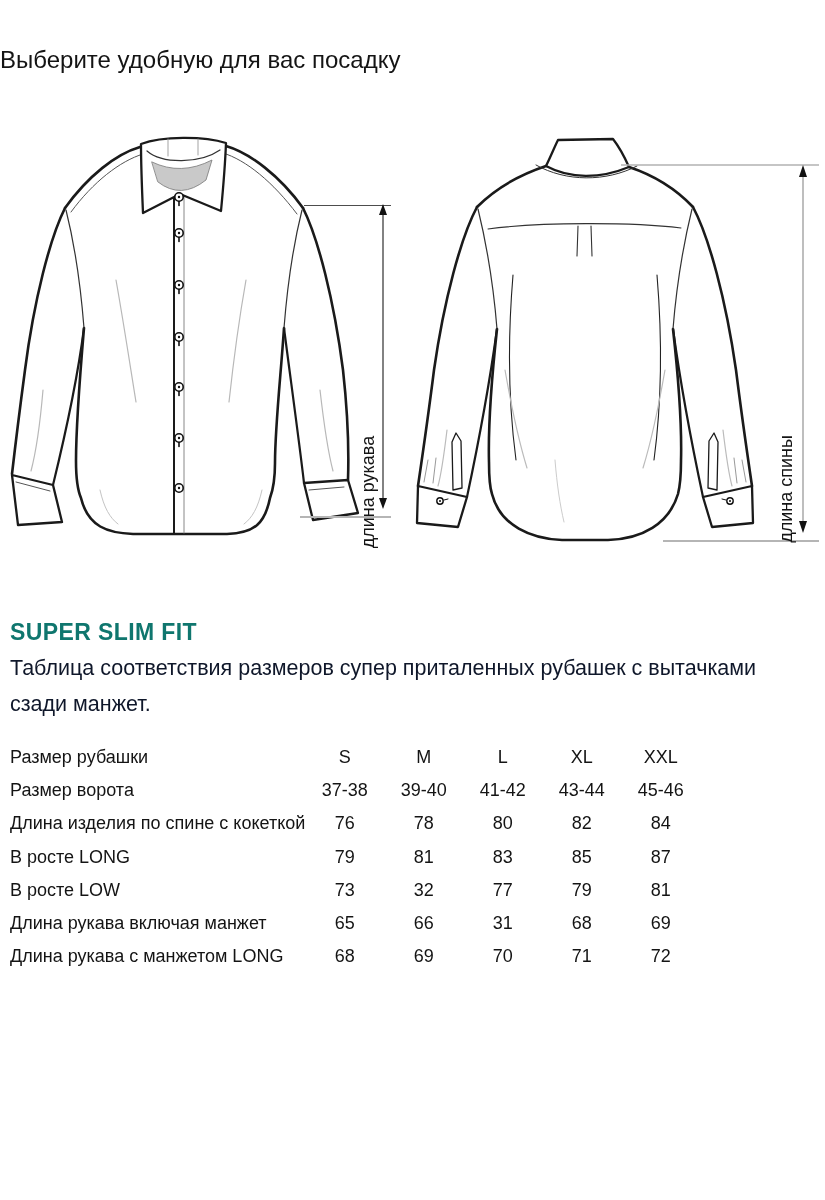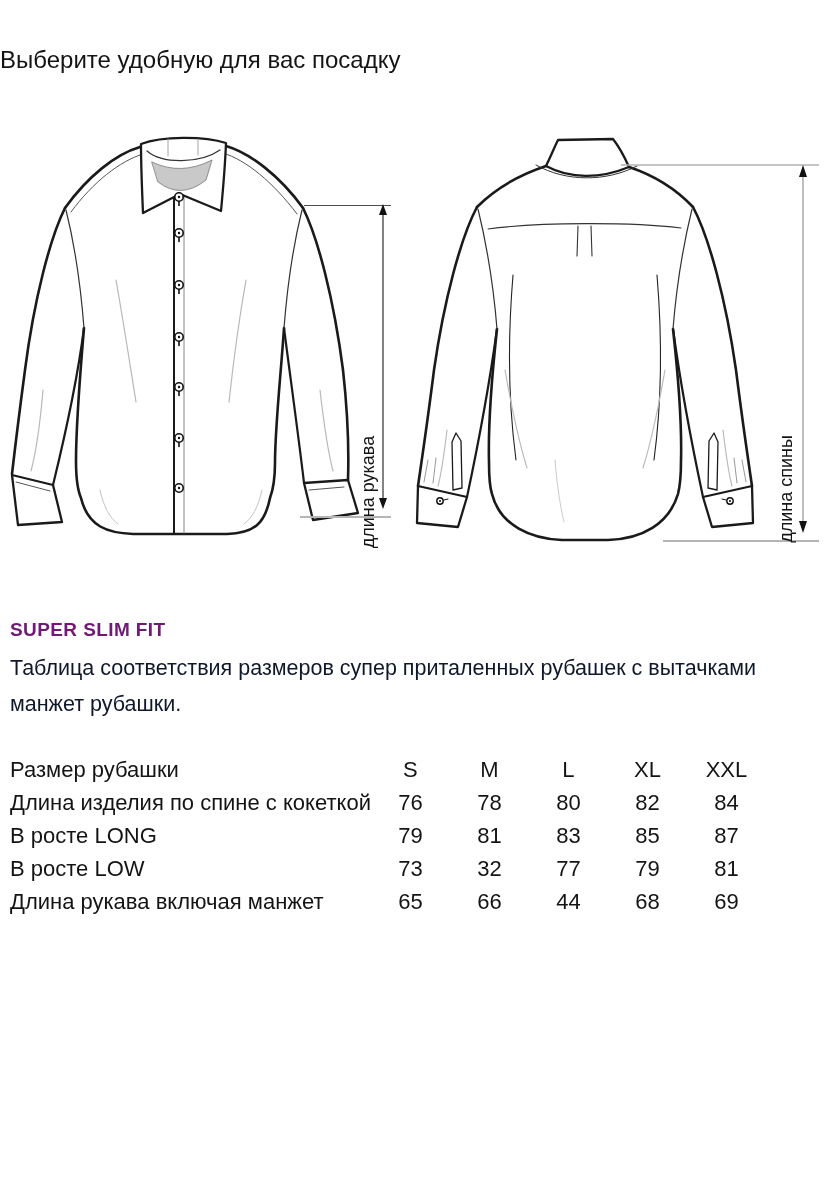--- a/index.html
+++ b/index.html
@@ -7,25 +7,25 @@
        font-family:"Liberation Sans","DejaVu Sans",sans-serif;color:#111;}
   .page-title{position:absolute;top:46px;left:0;width:825px;margin:0;
        font-size:24px;font-weight:400;text-align:left;color:#141414;}
   .figure{position:absolute;top:130px;left:0;width:825px;height:430px;}
   .figure svg{position:absolute;top:0;left:0;}
   .vlabel{position:absolute;width:130px;height:24px;line-height:24px;
        text-align:center;font-size:18px;color:#141414;transform:rotate(-90deg);}
   .vlabel.sleeve{left:303px;top:350px;}
   .vlabel.back{left:721px;top:347px;}
   .fit-heading{position:absolute;left:10px;top:619px;margin:0;
-       font-size:19px;font-weight:800;letter-spacing:.4px;color:#701a75;}
+       font-size:23px;font-weight:800;letter-spacing:.4px;color:#0f766e;}
   .fit-desc{position:absolute;left:10px;top:651px;margin:0;
        font-size:21.5px;line-height:35.5px;color:#0f172a;}
   .size-table{position:absolute;left:10px;top:741px;border-collapse:collapse;
-       font-size:22px;color:#141414;margin-top:12px;}
+       font-size:18px;color:#141414;}
   .size-table td{height:33.2px;padding:0;vertical-align:middle;white-space:nowrap;}
   .size-table td.lbl{width:269px;text-align:left;}
   .size-table td.val{width:79px;text-align:center;}
 </style>
 </head>
 <body>
 
 <h1 class="page-title">Выберите удобную для вас посадку</h1>
 
 <div class="figure">
@@ -163,34 +163,42 @@
   </svg>
 
   <div class="vlabel sleeve">длина рукава</div>
   <div class="vlabel back">длина спины</div>
 </div>
 
 <h2 class="fit-heading">SUPER SLIM FIT</h2>
 
 <p class="fit-desc">
   <span>Таблица соответствия размеров супер приталенных рубашек с вытачками</span><br>
-  <span>манжет рубашки.</span>
+  <span>сзади манжет.</span>
 </p>
 
 <table class="size-table">
   <tbody>
       <tr>
         <td class="lbl">Размер рубашки</td>
         <td class="val">S</td>
         <td class="val">M</td>
         <td class="val">L</td>
         <td class="val">XL</td>
         <td class="val">XXL</td>
       </tr>
       <tr>
+        <td class="lbl">Размер ворота</td>
+        <td class="val">37-38</td>
+        <td class="val">39-40</td>
+        <td class="val">41-42</td>
+        <td class="val">43-44</td>
+        <td class="val">45-46</td>
+      </tr>
+      <tr>
         <td class="lbl">Длина изделия по спине с кокеткой</td>
         <td class="val">76</td>
         <td class="val">78</td>
         <td class="val">80</td>
         <td class="val">82</td>
         <td class="val">84</td>
       </tr>
       <tr>
         <td class="lbl">В росте LONG</td>
         <td class="val">79</td>
@@ -204,18 +212,26 @@
         <td class="val">73</td>
         <td class="val">32</td>
         <td class="val">77</td>
         <td class="val">79</td>
         <td class="val">81</td>
       </tr>
       <tr>
         <td class="lbl">Длина рукава включая манжет</td>
         <td class="val">65</td>
         <td class="val">66</td>
-        <td class="val">44</td>
+        <td class="val">31</td>
         <td class="val">68</td>
         <td class="val">69</td>
       </tr>
+      <tr>
+        <td class="lbl">Длина рукава с манжетом LONG</td>
+        <td class="val">68</td>
+        <td class="val">69</td>
+        <td class="val">70</td>
+        <td class="val">71</td>
+        <td class="val">72</td>
+      </tr>
     </tbody>
 </table>
 
 </body></html>

